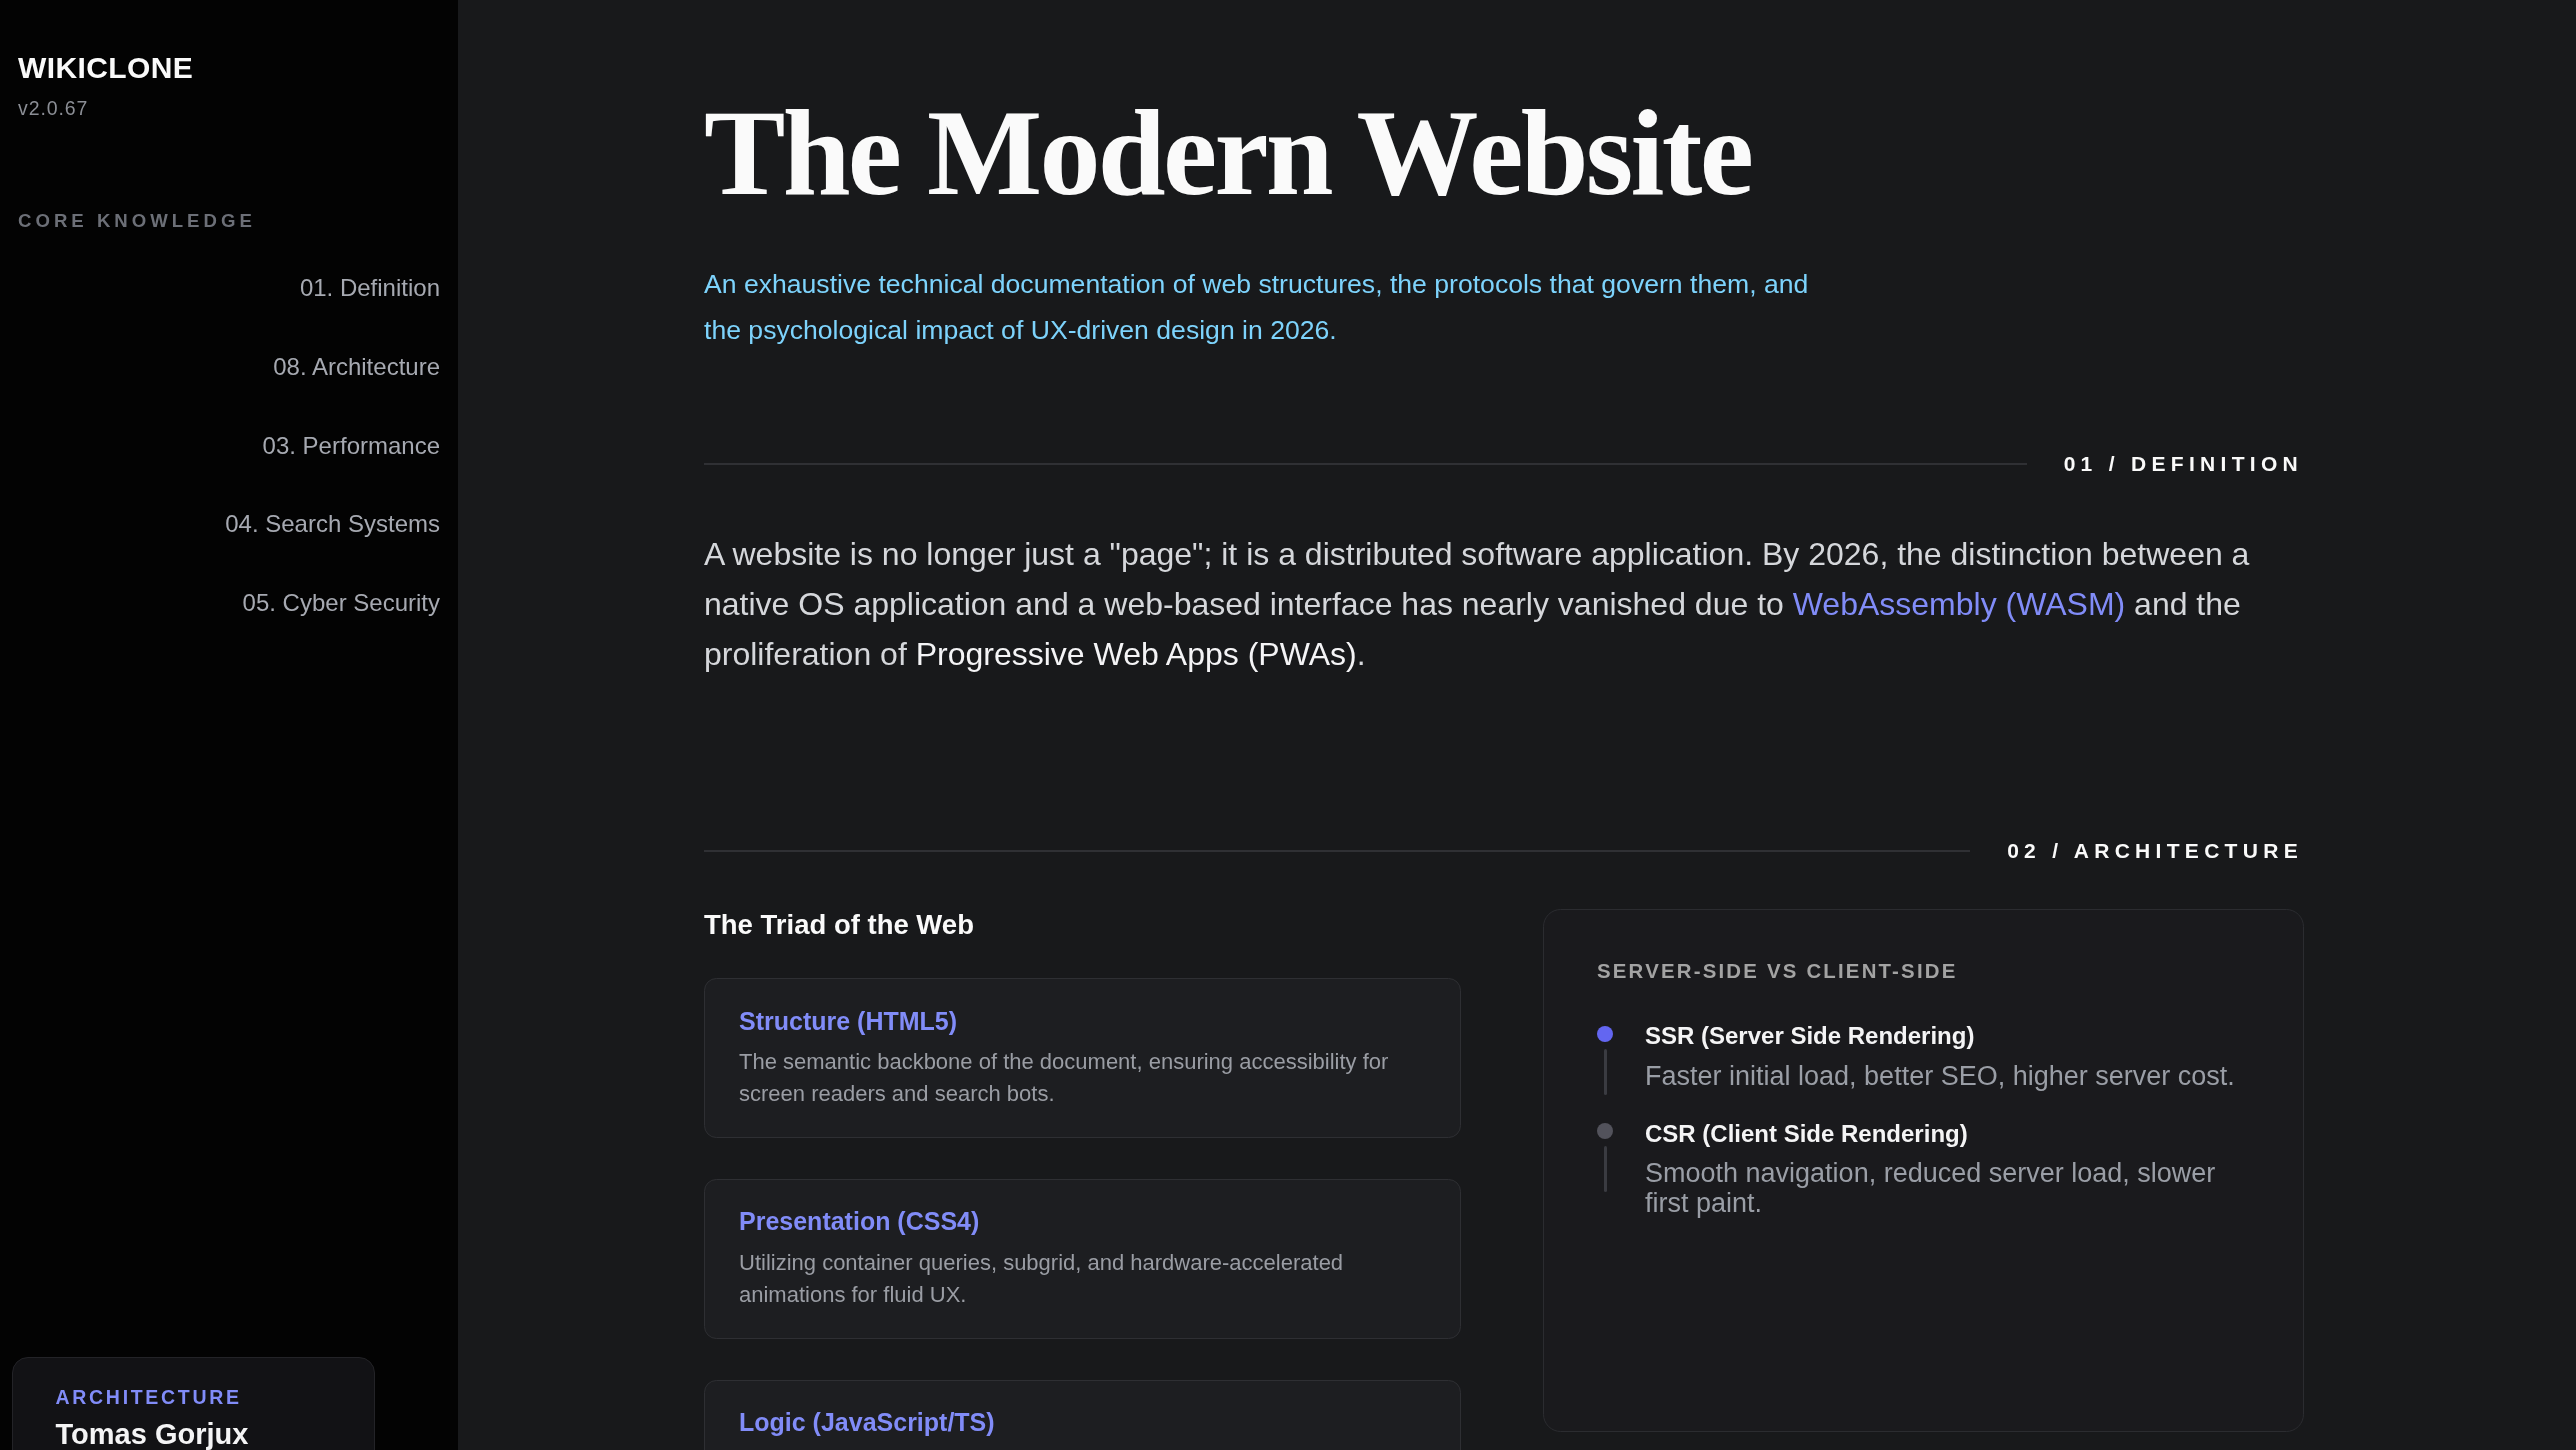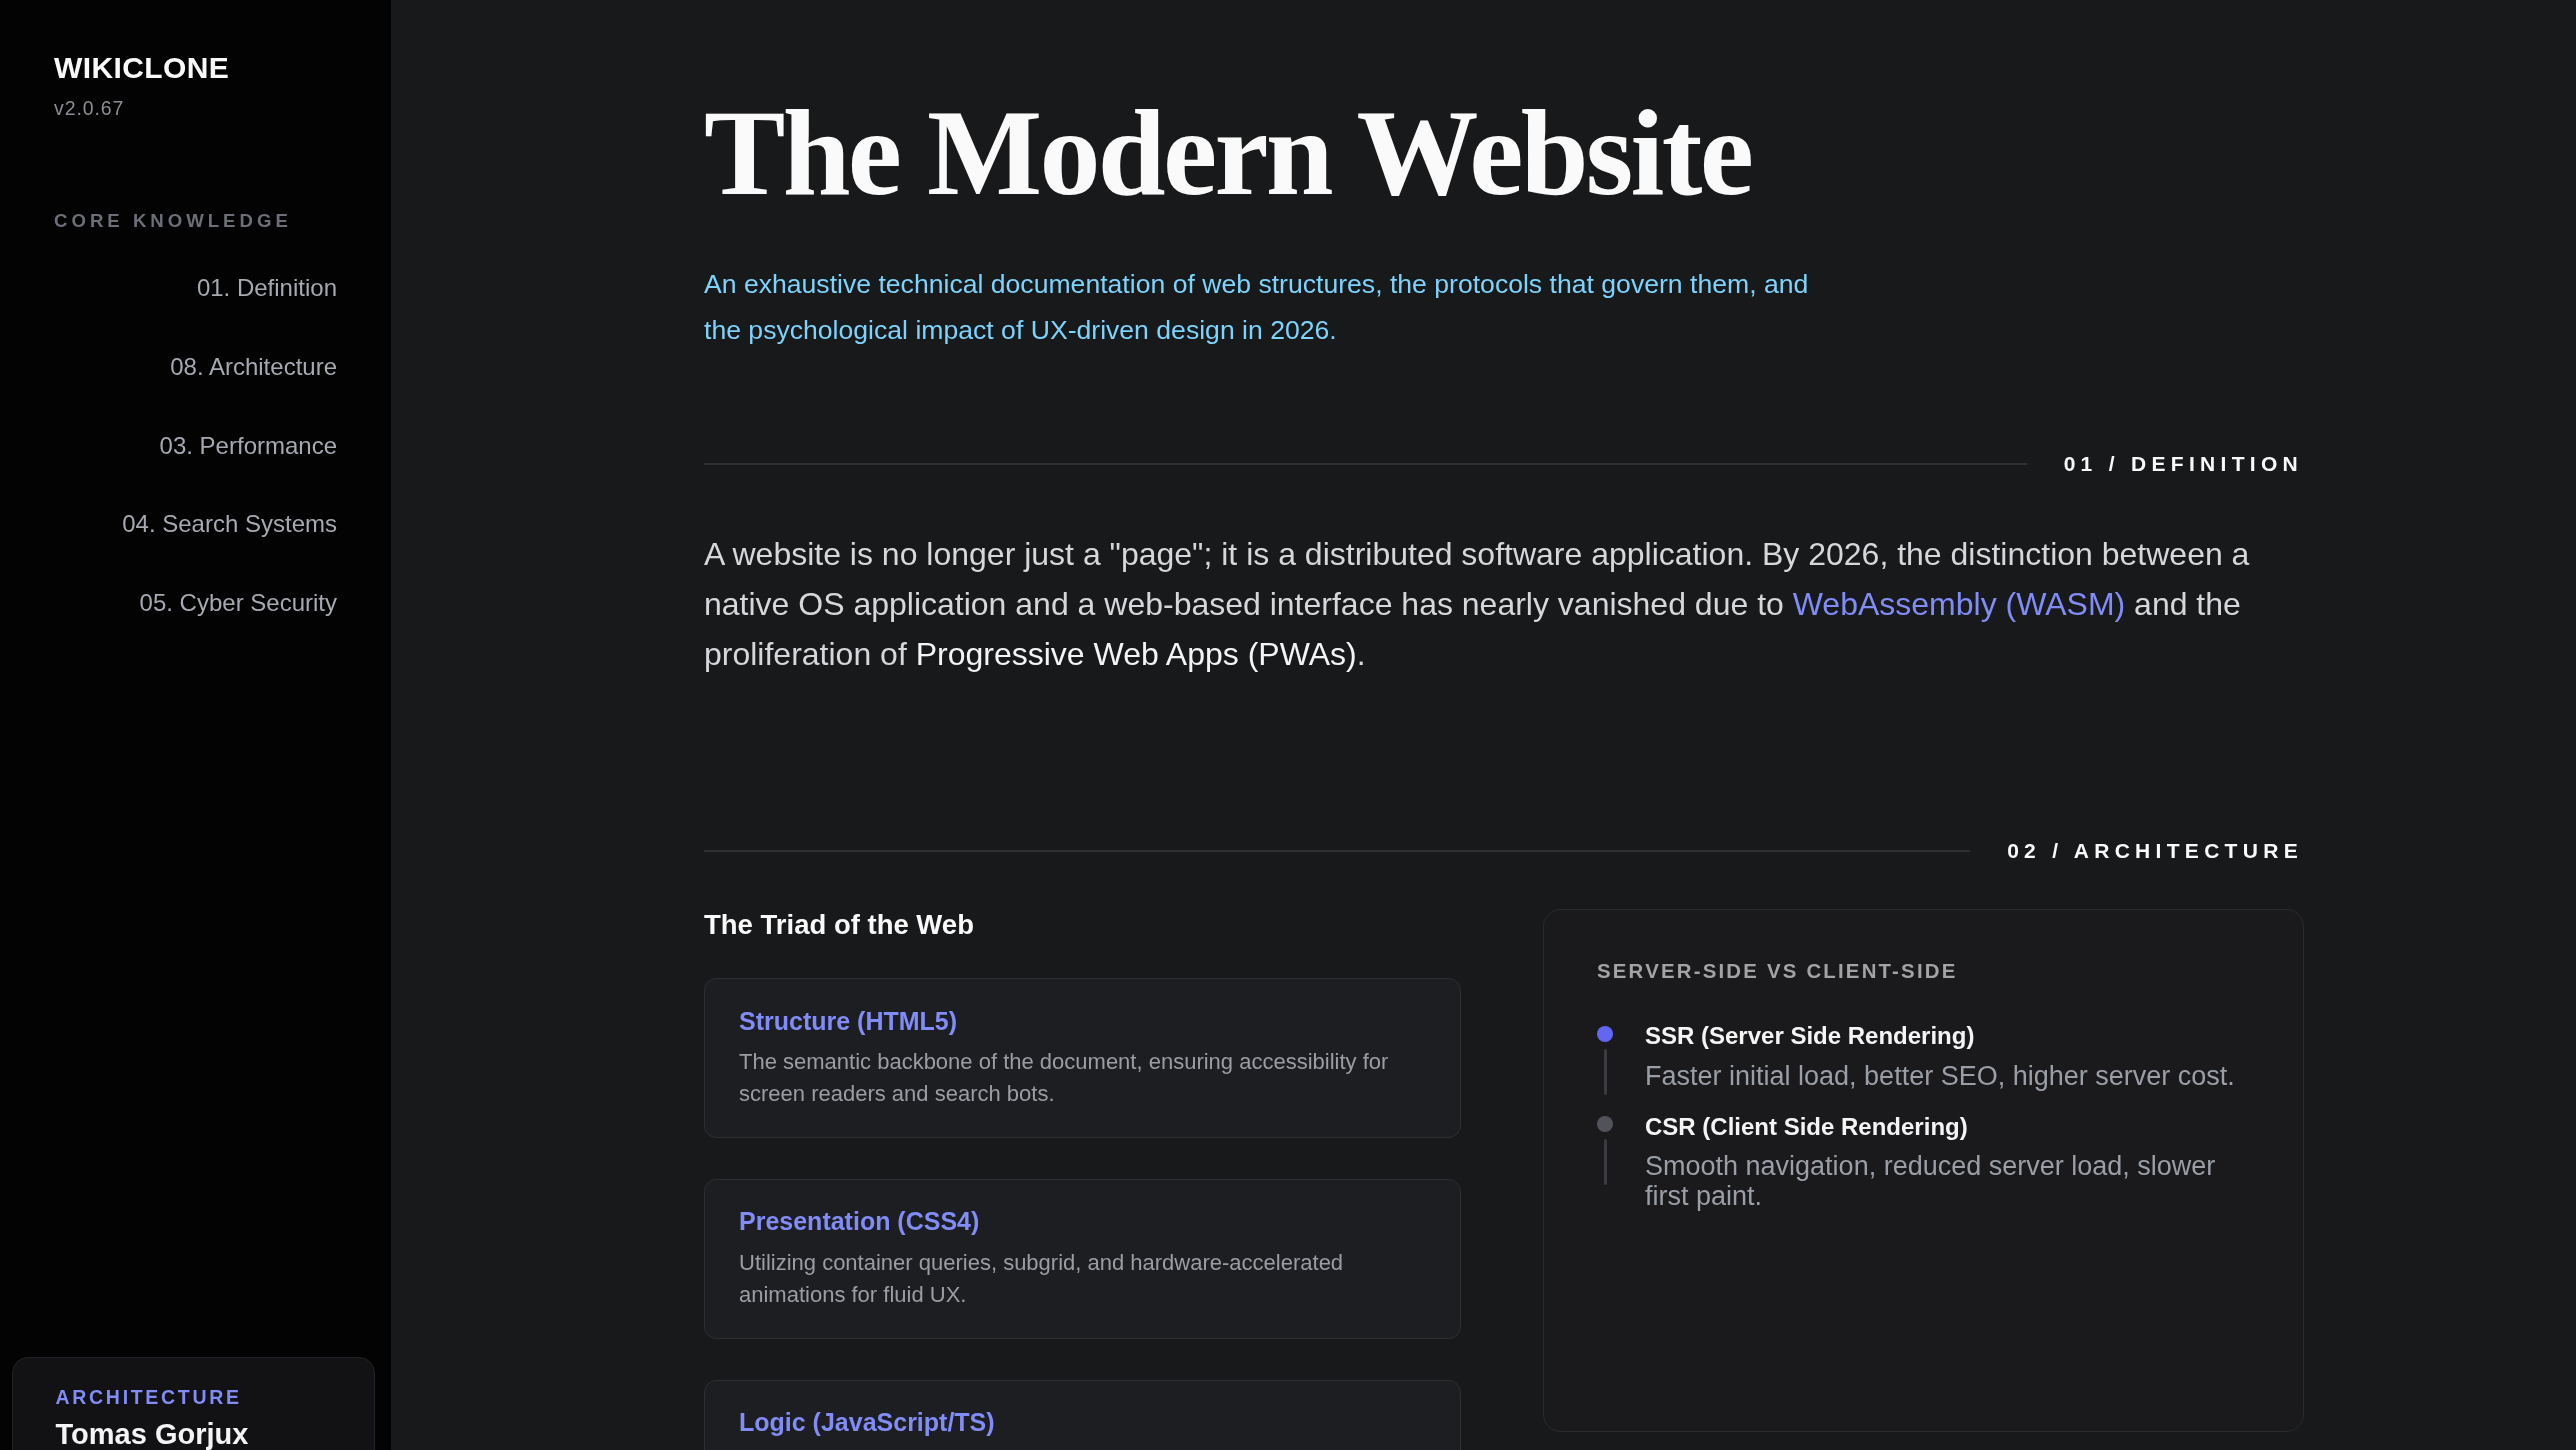--- a/index.html
+++ b/index.html
@@ -9,23 +9,23 @@
     font-family: "Liberation Sans", sans-serif;
     overflow: hidden;
     position: relative;
     color: #e4e4e7;
   }
 
   
   .sidebar {
     position: absolute;
     left: 0; top: 0; bottom: 0;
-    width: 391px;
+    width: 458px;
     background: #030303;
-    padding: 51px 54px;
+    padding: 51px 18px;
   }
   .logo {
     font-size: 30px;
     font-weight: 800;
     letter-spacing: 0.4px;
     color: #fafafa;
   }
   .version {
     margin-top: 12.4px;
     font-size: 19.5px;
@@ -163,21 +163,21 @@
     padding: 50px 39px 50px 53px;
     min-height: 523px;
   }
   .render-label {
     font-size: 20.4px;
     font-weight: 700;
     letter-spacing: 2.2px;
     color: #a3a3a3;
   }
   .timeline { margin-top: 39px; }
-  .timeline-item { position: relative; padding-left: 48px; margin-bottom: 22px; }
+  .timeline-item { position: relative; padding-left: 48px; margin-bottom: 29px; }
   .timeline-item:last-child { margin-bottom: 0; }
   .tl-dot {
     position: absolute;
     left: 0; top: 3.5px;
     width: 16px; height: 16px;
     border-radius: 50%;
   }
   .tl-line {
     position: absolute;
     left: 7px; top: 26.6px;

